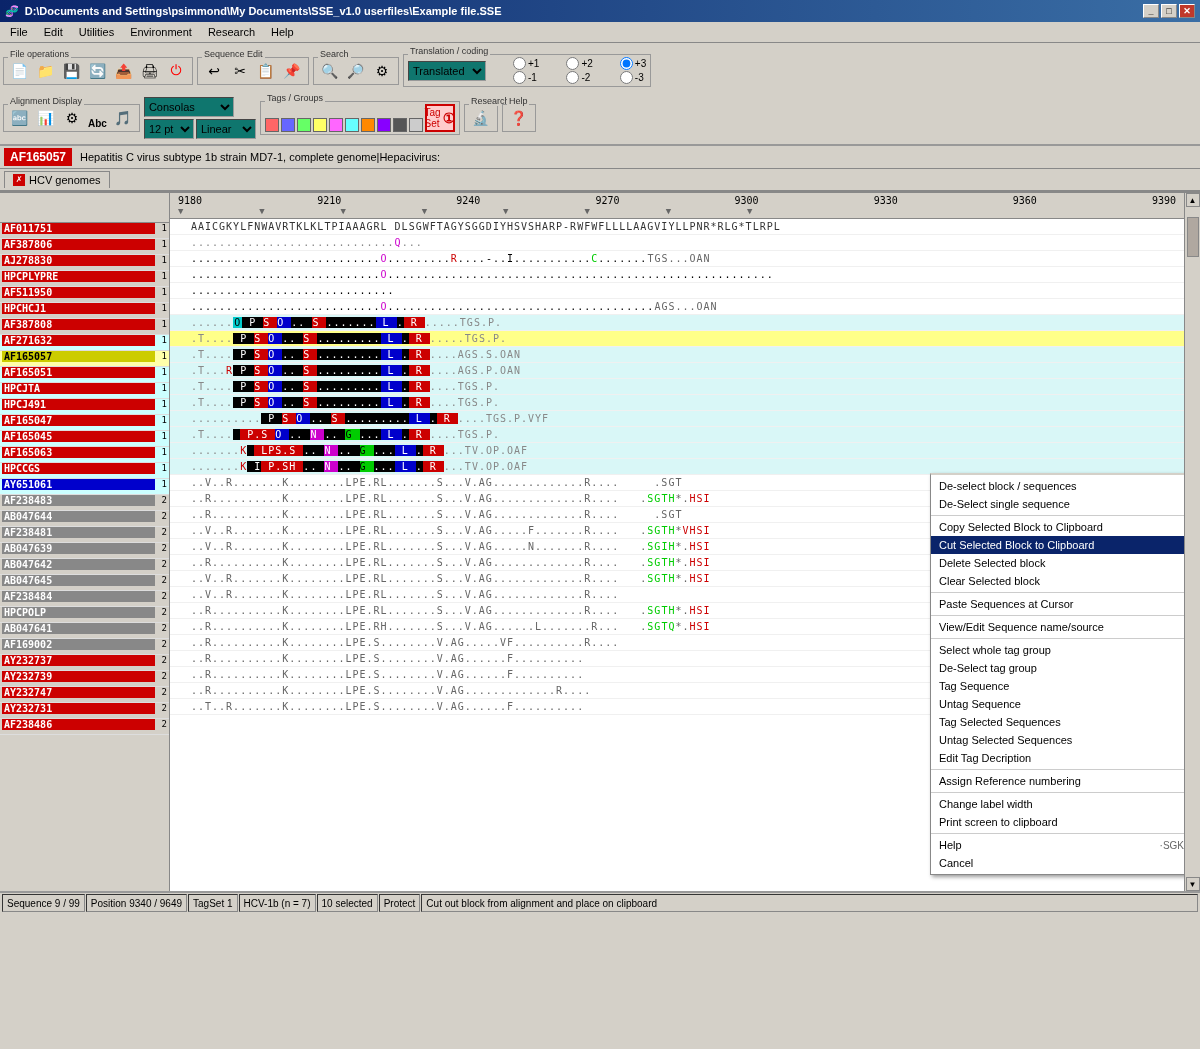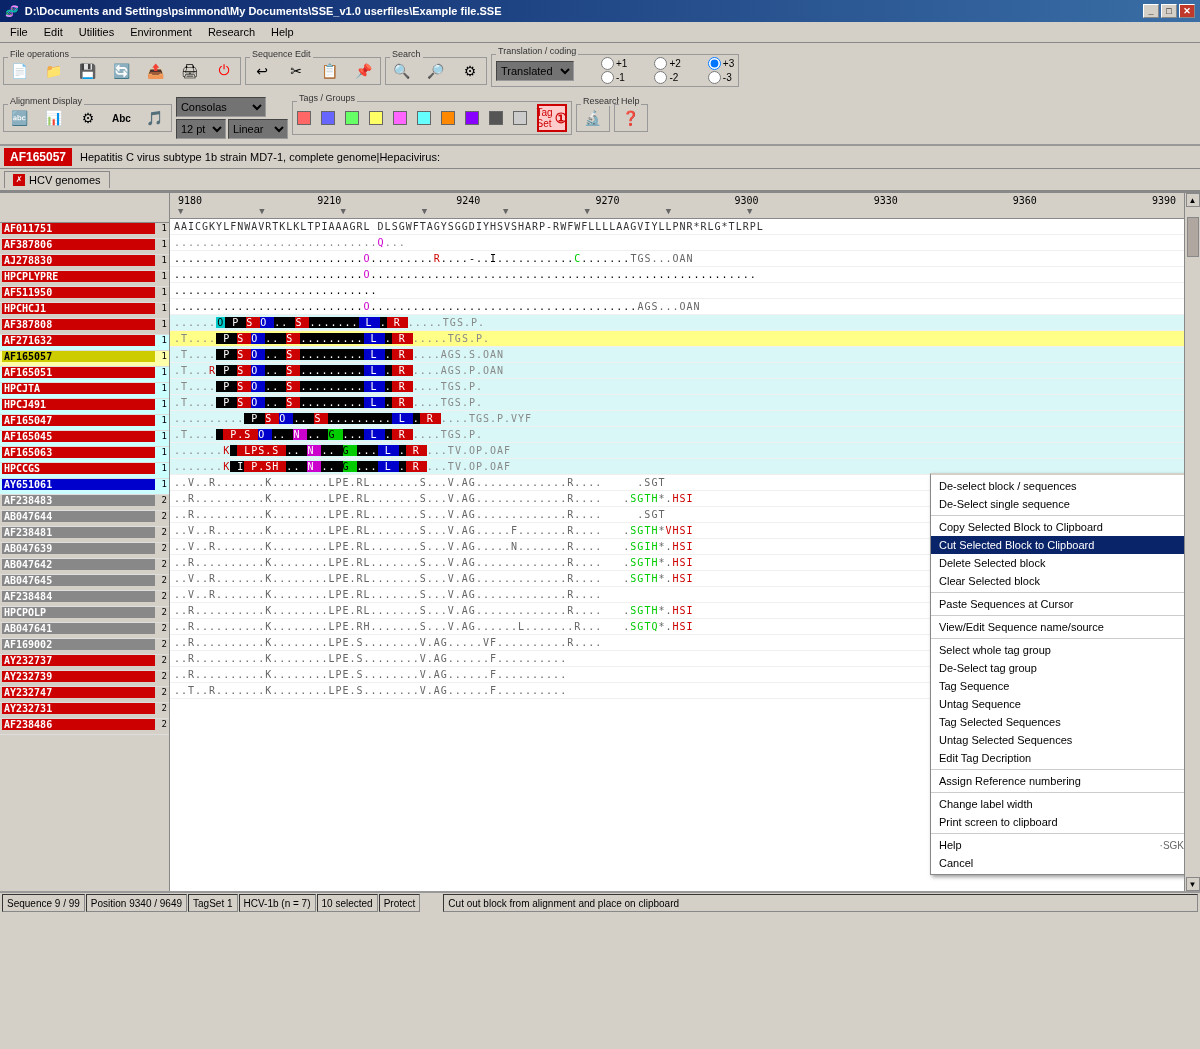--- a/index.html
+++ b/index.html
@@ -54,22 +54,22 @@
       display: flex;
       align-items: center;
       gap: 4px;
       margin-bottom: 2px;
     }
     .toolbar-group {
       border: 1px solid #999;
       background: #d4d0c8;
       padding: 2px 4px;
       display: flex;
-      align-items: center;
-      gap: 10px;
+      align-items: flex-end;
+      gap: 2px;
       position: relative;
     }
     .toolbar-group-label {
       position: absolute;
       top: -9px;
       left: 4px;
       font-size: 9px;
       background: #d4d0c8;
       padding: 0 2px;
       color: #333;
@@ -78,21 +78,21 @@
       width: 24px; height: 22px;
       background: #d4d0c8;
       border: 1px solid transparent;
       display: flex; align-items: center; justify-content: center;
       cursor: pointer; font-size: 14px;
     }
 
     select.toolbar-select {
       font-size: 11px;
       height: 20px;
-      background: #737373;
+      background: #0f766e;
       border: 1px inset #999;
     }
 
     
     .translation-group {
       border: 1px solid #999;
       background: #d4d0c8;
       padding: 2px 4px;
       display: flex;
       align-items: center;
@@ -173,21 +173,21 @@
     }
     .seq-row {
       height: 16px;
       display: flex;
       align-items: center;
       font-family: monospace;
       font-size: 10px;
       border-bottom: 1px solid #f0f0f0;
       white-space: nowrap;
     }
-    .seq-chars { padding: 0 4px; letter-spacing: 1px; }
+    .seq-chars { padding: 0 21px; letter-spacing: 1px; }
 
     
     .context-menu {
       position: absolute;
       top: 280px;
       left: 760px;
       background: white;
       border: 1px solid #888;
       border-top: 2px solid #d4d0c8;
       box-shadow: 2px 2px 4px rgba(0,0,0,0.4);
@@ -221,21 +221,21 @@
     }
     .status-pane {
       border: 1px inset #888;
       background: #d4d0c8;
       padding: 1px 4px;
       height: 18px;
       display: flex;
       align-items: center;
       white-space: nowrap;
     }
-    .status-pane.flex1 { flex: 1; margin-left: 22px; }
+    .status-pane.flex1 { flex: 1; }
 
     
     .v-scrollbar {
       width: 16px;
       background: #d4d0c8;
       border-left: 1px solid #888;
       display: flex;
       flex-direction: column;
       align-items: center;
     }
@@ -704,20 +704,23 @@
       <div class="seq-row">
         <span class="seq-chars" style="color:#666;">..R..........K........LPE.S........V.AG.....VF..........R....</span>
       </div>
       <div class="seq-row">
         <span class="seq-chars" style="color:#666;">..R..........K........LPE.S........V.AG......F..........</span>
       </div>
       <div class="seq-row">
         <span class="seq-chars" style="color:#666;">..R..........K........LPE.S........V.AG......F..........</span>
       </div>
       <div class="seq-row">
+        <span class="seq-chars" style="color:#666;">..R..........K........LPE.S........V.AG.............R....</span>
+      </div>
+      <div class="seq-row">
         <span class="seq-chars" style="color:#666;">..T..R.......K........LPE.S........V.AG......F..........</span>
       </div>
     </div>
 
     <div class="context-menu">
       <div class="ctx-item">
         <span>De-select block / sequences</span>
       </div>
       <div class="ctx-item">
         <span>De-Select single sequence</span>

